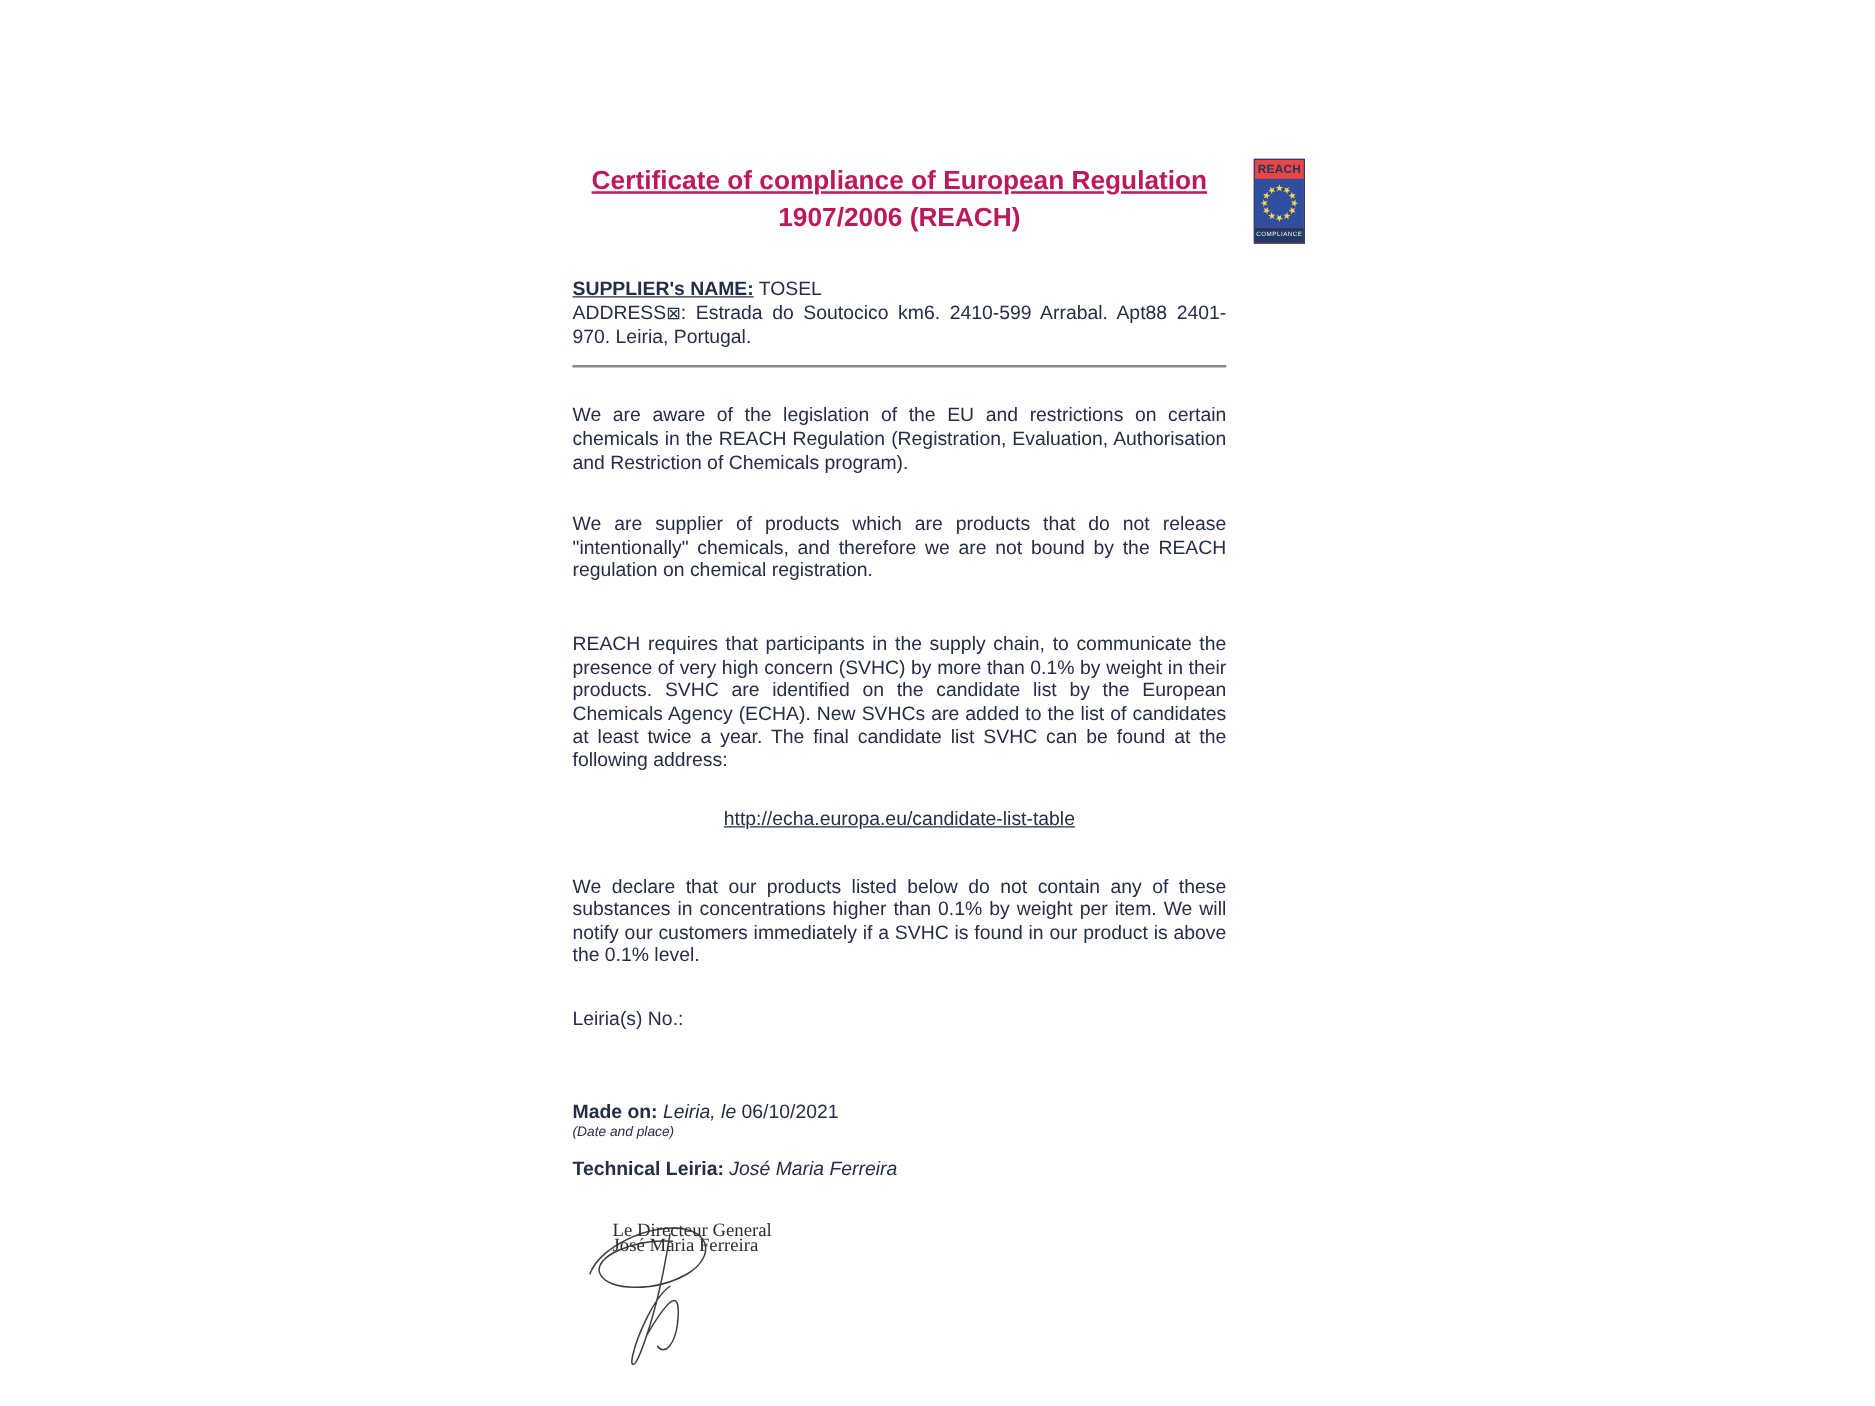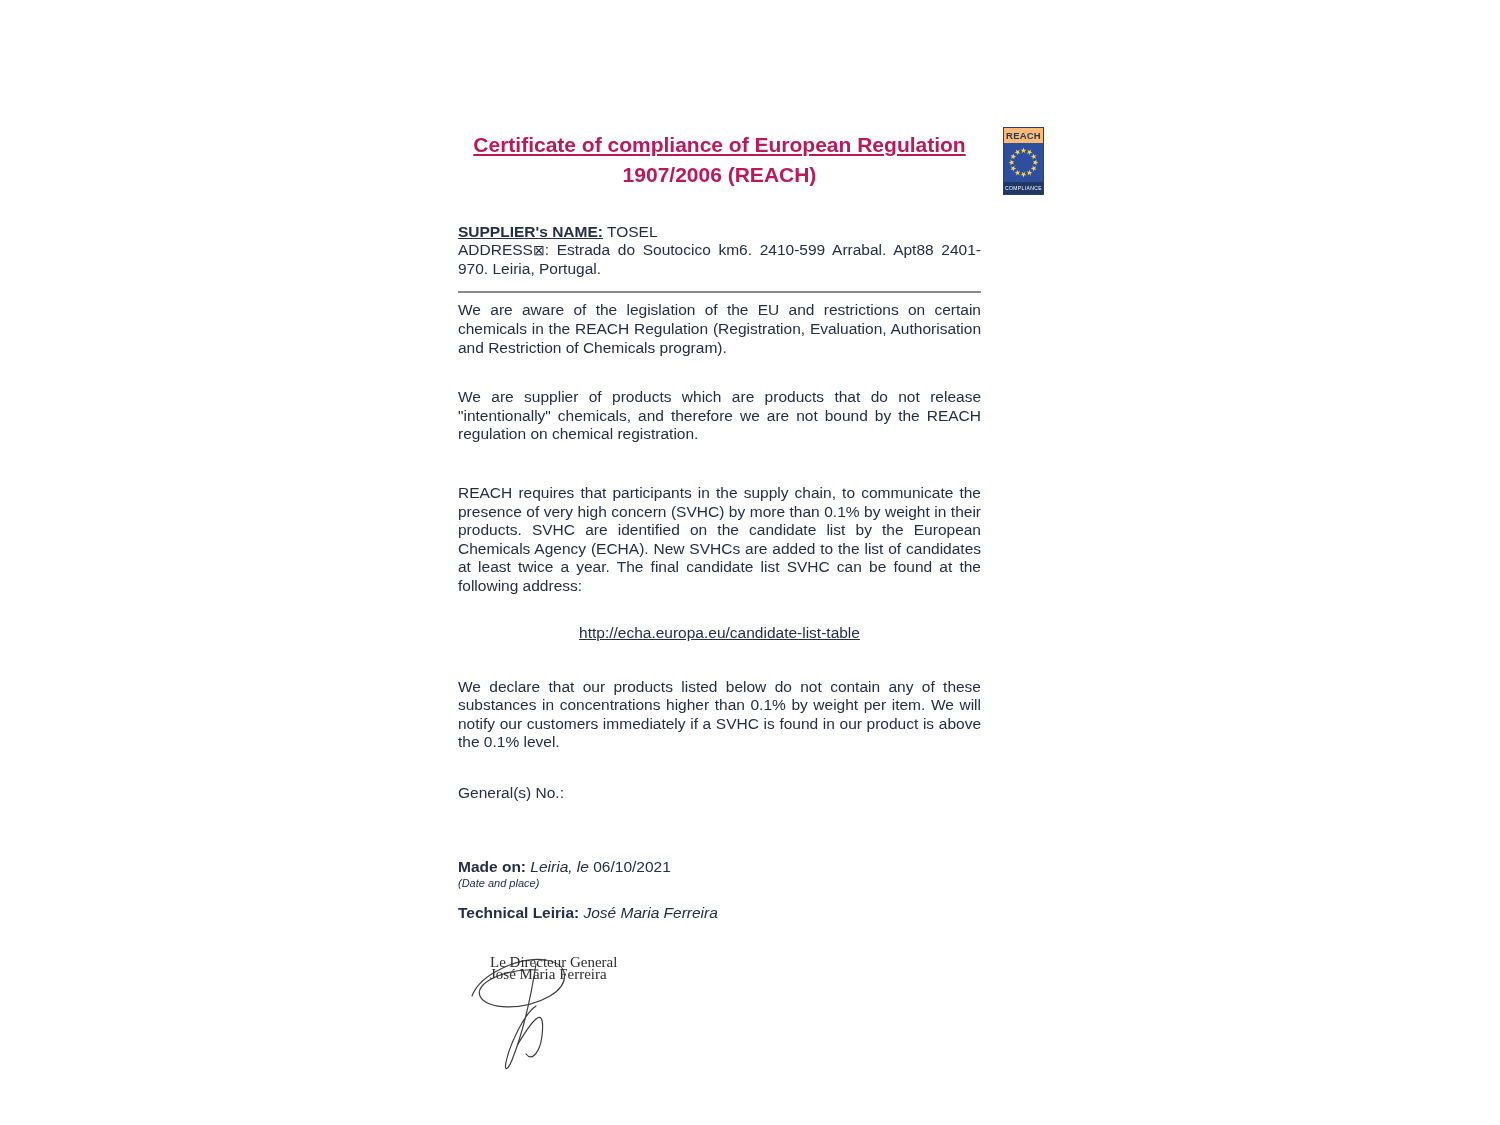--- a/index.html
+++ b/index.html
@@ -12,21 +12,21 @@
   .doc-title .u { text-decoration:underline; }
 
   .supplier-block { margin-top:32px; font-size:15.5px; line-height:18.5px; }
   .supplier-name-label { font-weight:bold; text-decoration:underline; }
   .address-line { text-align:justify; }
   .sym { font-size:14px; }
 
   .rule { margin-top:13px; height:2px; background:#8a8a8a; border:none; }
 
   .para { font-size:15.5px; line-height:18.6px; text-align:justify; }
-  .p1 { margin-top:8px; }
+  .p1 { margin-top:30px; }
   .p2 { margin-top:31px; }
   .p3 { margin-top:40px; }
   .p4 { margin-top:36px; }
 
   .link-line { margin-top:28px; text-align:center; font-size:15.5px; }
   .link-line a { color:#252e47; text-decoration:underline; cursor:pointer; }
 
   .article-line { margin-top:32px; font-size:15.5px; }
 
   .made-on { margin-top:56px; font-size:15.5px; }
@@ -34,21 +34,21 @@
   .ital { font-style:italic; }
   .sub-note { font-size:11px; font-style:italic; line-height:14px; }
   .manager-line { margin-top:14px; font-size:15.5px; }
   .manager-sub { padding-left:3px; }
 
   .signature-area { position:relative; margin-top:22px; width:180px; height:130px; }
   .signature-area svg { position:absolute; left:0; top:0; }
   .sig-text { position:absolute; left:32px; top:12px; font-family:"Liberation Serif", serif; font-size:15px; color:#2e2e2e; line-height:12.5px; white-space:nowrap; }
 
   
-  .reach-logo { position:absolute; left:1003px; top:127px; width:41px; border:1px solid #23407c; background:#fdba74; }
+  .reach-logo { position:absolute; left:1003px; top:127px; width:41px; border:1px solid #23407c; background:#ef4444; }
   .reach-logo-top { height:15px; text-align:center; font-size:9.5px; font-weight:bold; color:#1f3864; line-height:15px; letter-spacing:0.2px; }
   .reach-logo-flag { height:39px; background:#2d4f9e; position:relative; }
   .reach-logo-bottom { height:12px; background:#1f3864; color:#ffffff; text-align:center; font-size:5px; line-height:12px; letter-spacing:0.4px; }
 </style>
 </head>
 <body>
 
 <div class="doc-column">
 
   <div class="doc-title">
@@ -68,21 +68,21 @@
   <div class="para p2">We are supplier of products which are products that do not release "intentionally" chemicals, and therefore we are not bound by the REACH regulation on chemical registration.</div>
 
   <div class="para p3">REACH requires that participants in the supply chain, to communicate the presence of very high concern (SVHC) by more than 0.1% by weight in their products. SVHC are identified on the candidate list by the European Chemicals Agency (ECHA). New SVHCs are added to the list of candidates at least twice a year. The final candidate list SVHC can be found at the following address:</div>
 
   <div class="link-line">
     <a>http://echa.europa.eu/candidate-list-table</a>
   </div>
 
   <div class="para p4">We declare that our products listed below do not contain any of these substances in concentrations higher than 0.1% by weight per item. We will notify our customers immediately if a SVHC is found in our product is above the 0.1% level.</div>
 
-  <div class="article-line">General(s) No.:</div>
+  <div class="article-line">Leiria(s) No.:</div>
 
   <div class="made-on">
     <div><span class="bold">Made on:</span><span class="ital"> Leiria, le</span><span> 06/10/2021</span></div>
     <div class="sub-note">(Date and place)</div>
   </div>
 
   <div class="manager-line">
     <div><span class="bold">Technical Leiria:</span><span class="ital"> José Maria Ferreira</span></div>
   </div>
 

